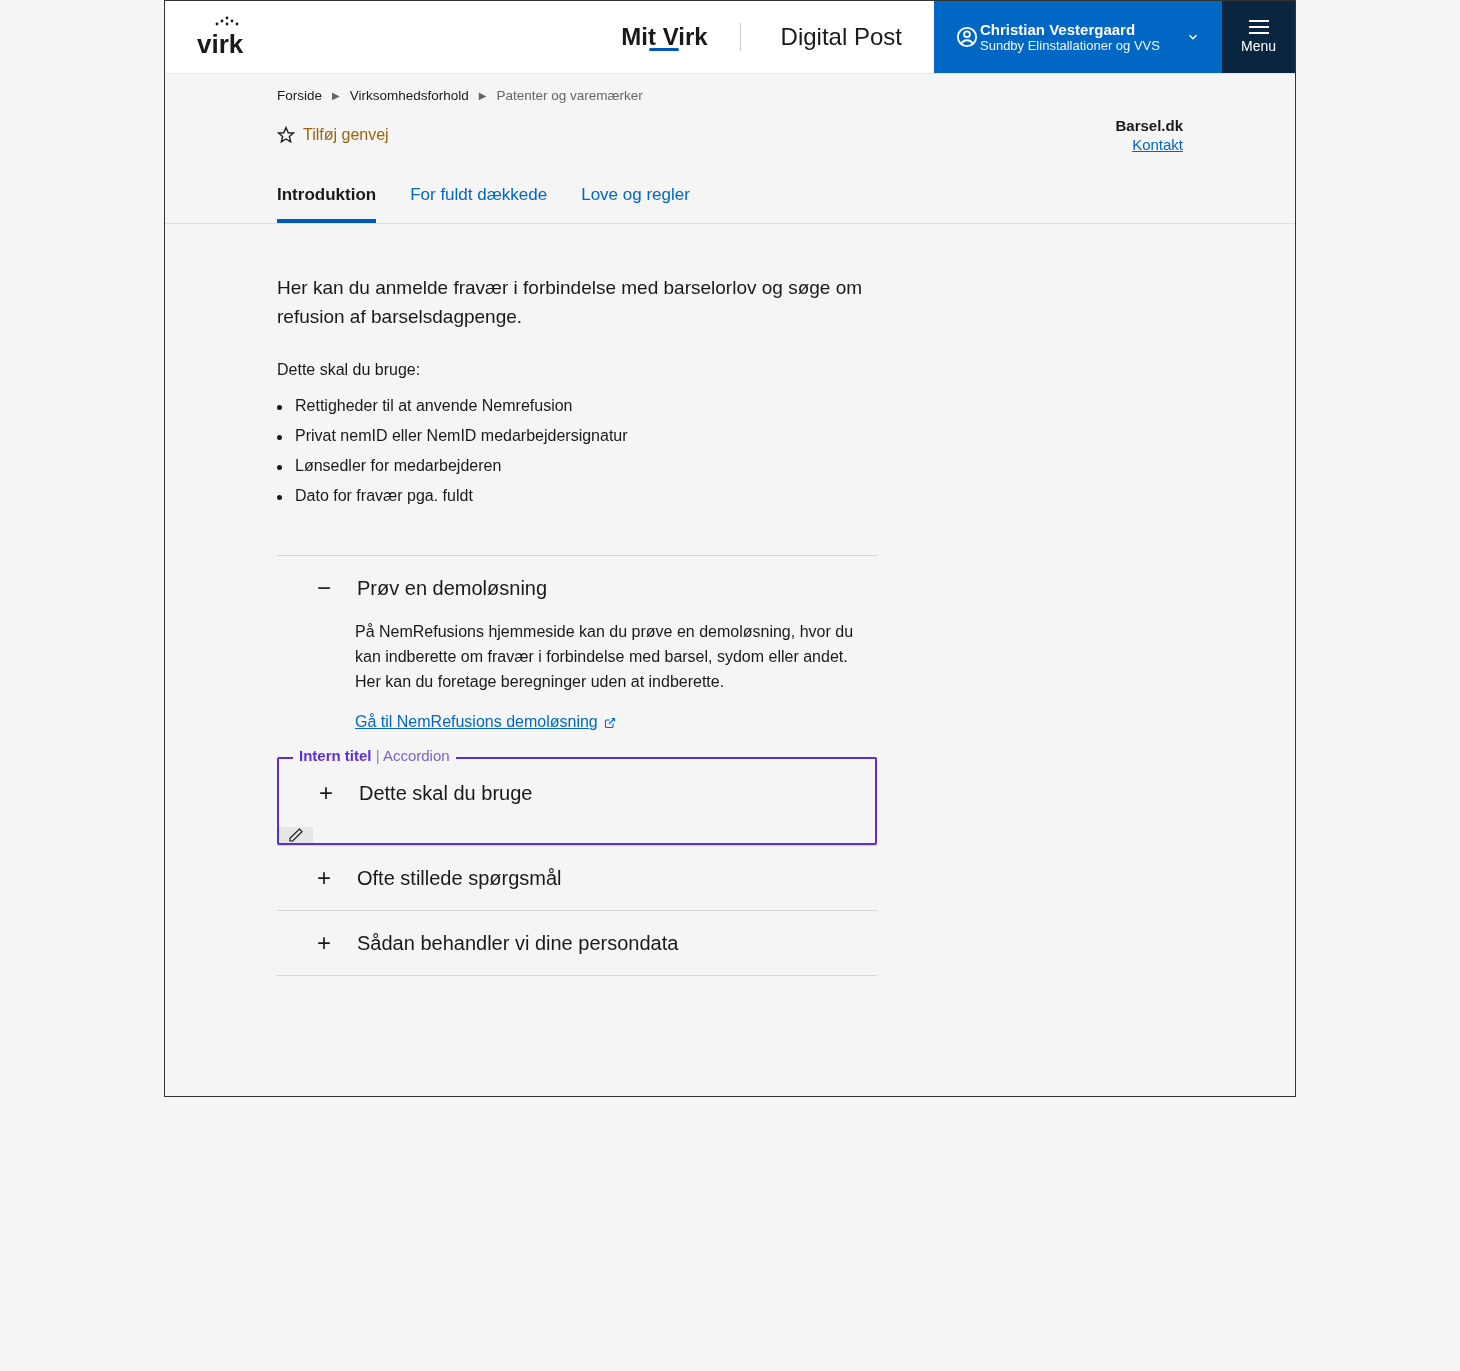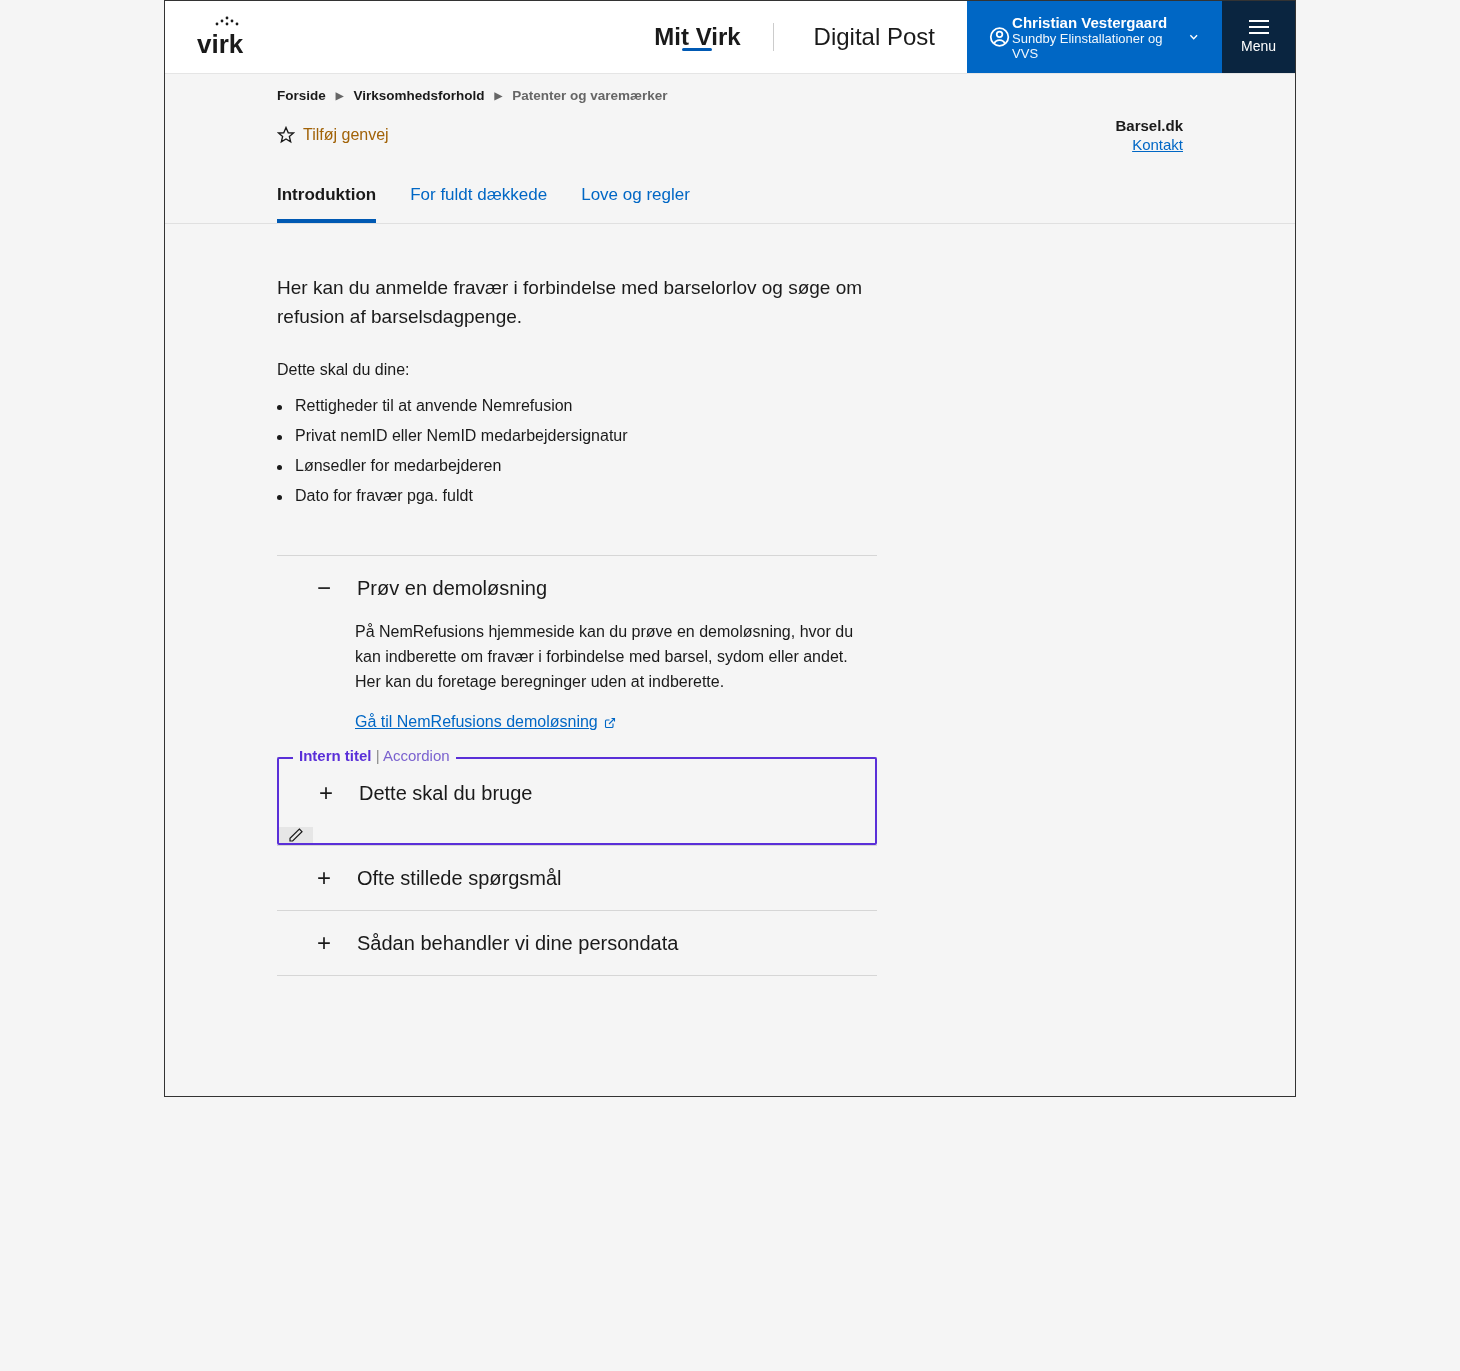--- a/index.html
+++ b/index.html
@@ -64,21 +64,21 @@
     height: 28px;
     background: #ccc;
   }
   .user-box {
     background: #0067c5;
     color: #fff;
     display: flex;
     align-items: center;
     gap: 2px;
     padding: 10px 22px;
-    width: 255px;
+    width: 288px;
     cursor: pointer;
   }
   .user-text { display: flex; flex-direction: column; }
   .user-name { font-weight: 600; font-size: 15px; }
   .user-sub { font-size: 13px; opacity: .95; }
   .menu-box {
     background: #0a2540;
     color: #fff;
     width: 73px;
     display: flex;
@@ -99,21 +99,20 @@
     max-width: 906px;
     margin: 0 auto;
     padding: 0;
   }
   .breadcrumb {
     display: flex;
     align-items: center;
     gap: 10px;
     font-size: 13.5px;
     margin-bottom: 14px;
-    font-weight: bold;
   }
   .breadcrumb a { color: #1a1a1a; text-decoration: none; cursor: pointer; }
   .breadcrumb .bc-sep { color: #666; font-size: 10px; }
   .breadcrumb .bc-current { color: #666; }
   .title-row {
     display: flex;
     align-items: center;
     justify-content: space-between;
     margin-bottom: 20px;
   }
@@ -332,21 +331,21 @@
         <div class="tab">For fuldt dækkede</div>
         <div class="tab">Love og regler</div>
       </div>
     </div>
   </div>
 
   <div class="content">
     <div class="container">
       <div class="content-inner">
         <p class="intro-text">Her kan du anmelde fravær i forbindelse med barselorlov og søge om refusion af barselsdagpenge.</p>
-        <p class="need-label">Dette skal du dine:</p>
+        <p class="need-label">Dette skal du bruge:</p>
         <ul class="need-list">
           <li>Rettigheder til at anvende Nemrefusion</li>
           <li>Privat nemID eller NemID medarbejdersignatur</li>
           <li>Lønsedler for medarbejderen</li>
           <li>Dato for fravær pga. fuldt</li>
         </ul>
 
         <div class="accordion-group">
 
           <div class="acc-item">

